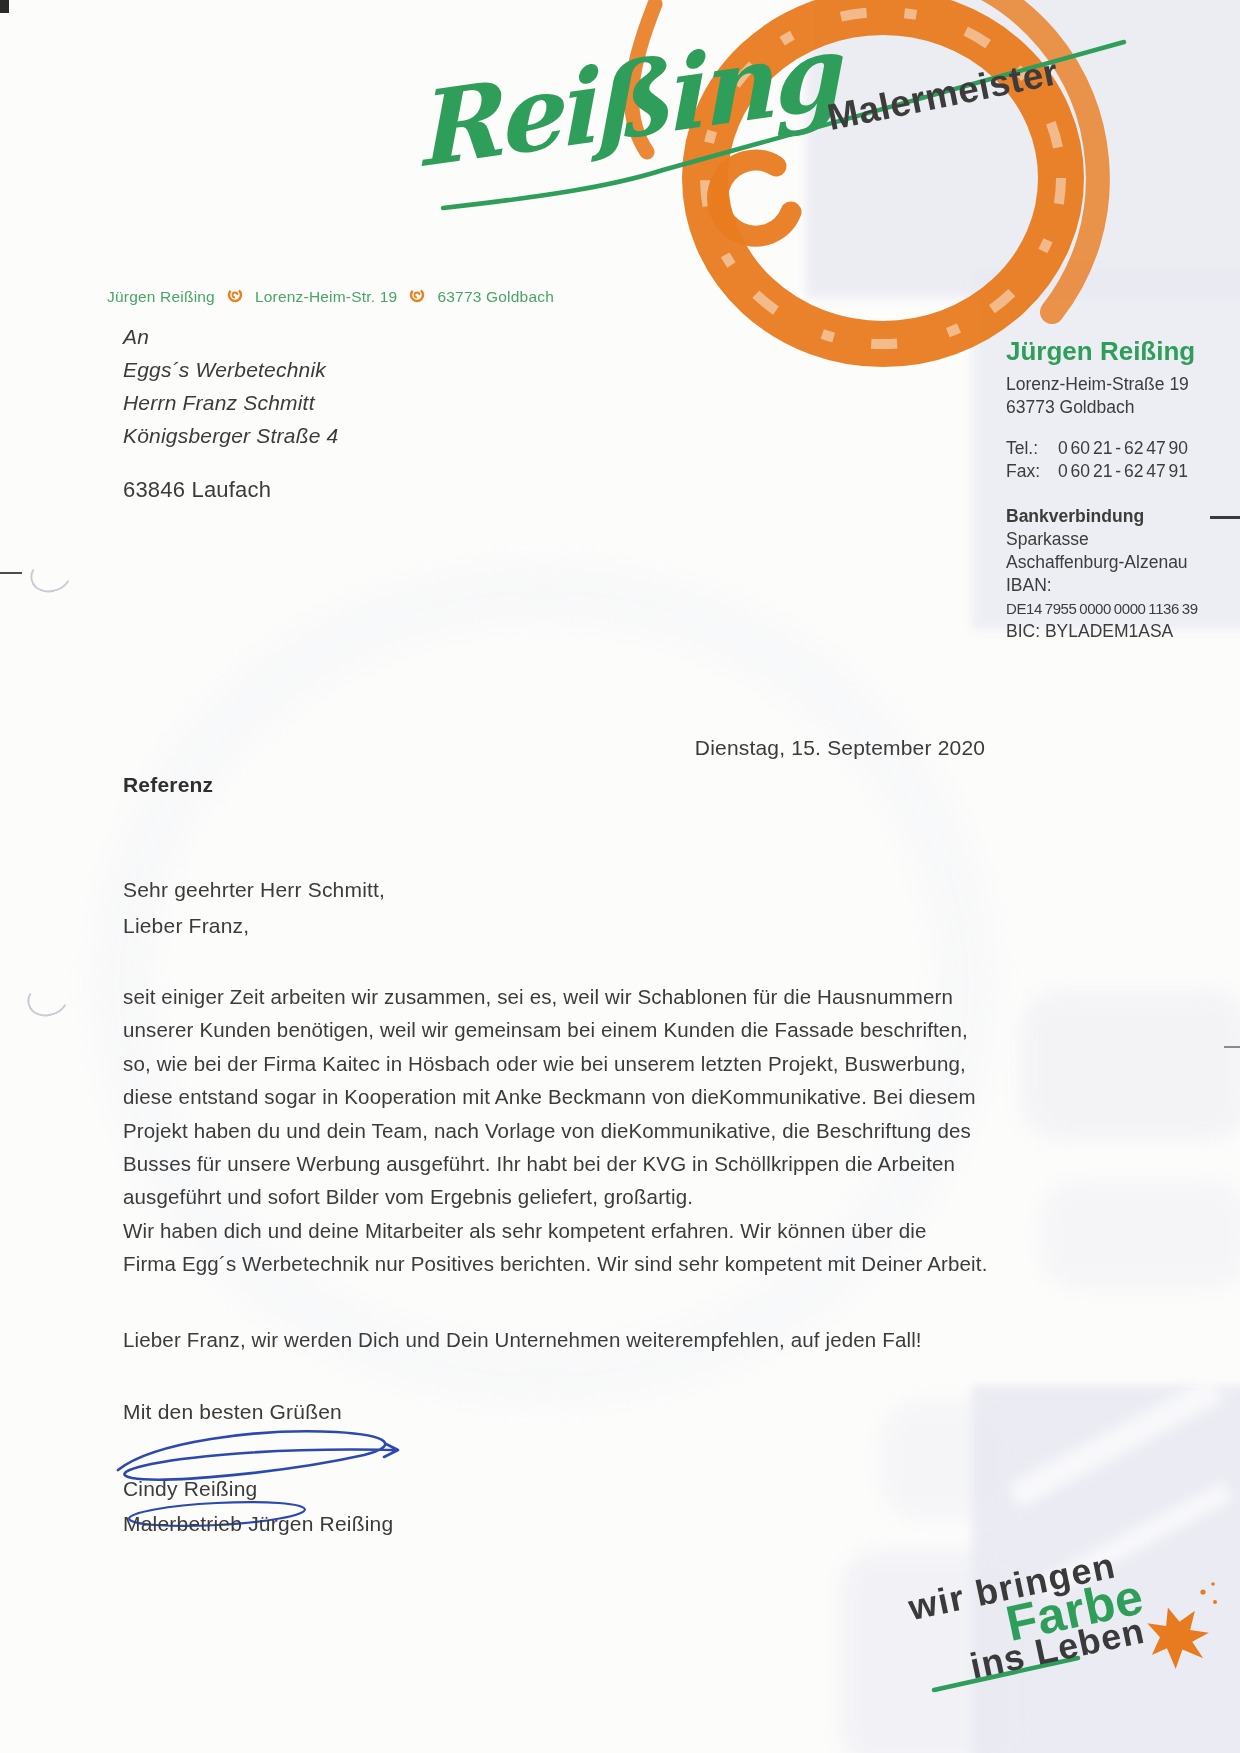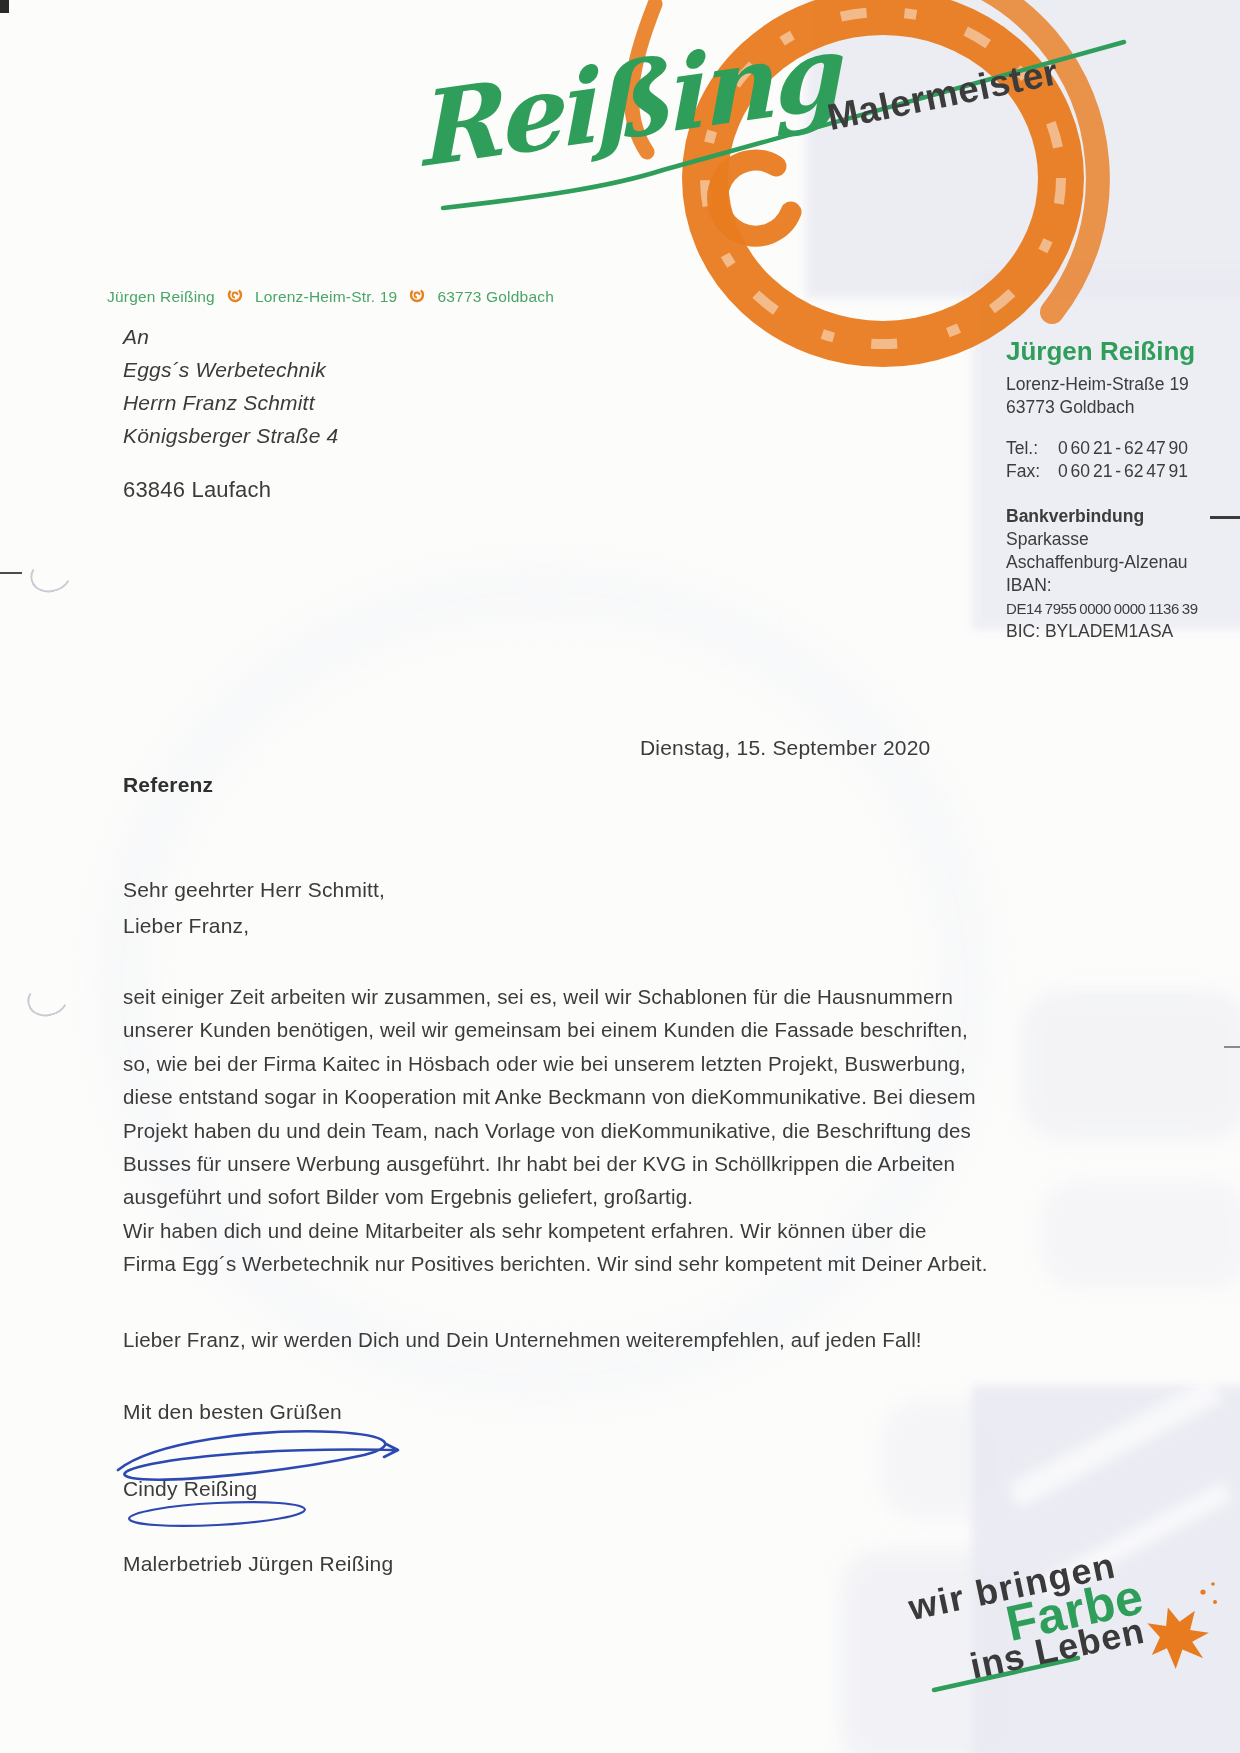--- a/index.html
+++ b/index.html
@@ -61,29 +61,29 @@
   .contact{position:absolute;left:1006px;top:336px;width:226px;font-size:17.5px;line-height:23px;color:#3c3c3c;}
   .contact .c-name{font-size:26px;font-weight:bold;color:var(--green,#2f9e5b);line-height:30px;margin-bottom:7px;white-space:nowrap;}
   .contact .row{display:flex;white-space:nowrap;}
   .contact .row .lbl{width:52px;flex:none;}
   .contact .row .val{word-spacing:-2px;}
   .contact .phones{margin-top:18px;}
   .contact .bank{margin-top:22px;}
   .contact .bold{font-weight:bold;}
   .contact .iban-val{font-size:15px;letter-spacing:-.4px;word-spacing:-1px;white-space:nowrap;}
   
-  .date{position:absolute;left:640px;top:736px;width:400px;text-align:left;font-size:21px;letter-spacing:.2px;white-space:nowrap;}
+  .date{position:absolute;left:640px;top:736px;width:400px;text-align:center;font-size:21px;letter-spacing:.2px;white-space:nowrap;}
   .subject{position:absolute;left:123px;top:773px;font-size:21px;font-weight:bold;color:#2f2f2f;letter-spacing:.2px;}
   .salutation{position:absolute;left:123px;top:872px;font-size:21px;line-height:35.5px;letter-spacing:.2px;}
   .body-text{position:absolute;left:123px;top:980px;width:900px;font-size:20.5px;line-height:33.4px;letter-spacing:.15px;}
   .para2{position:absolute;left:123px;top:1328px;font-size:20.5px;letter-spacing:.15px;white-space:nowrap;}
   .closing{position:absolute;left:123px;top:1400px;font-size:21px;letter-spacing:.2px;}
   .signature-svg{position:absolute;left:108px;top:1424px;}
   .signer{position:absolute;left:123px;top:1477px;font-size:21px;letter-spacing:.2px;}
-  .signer-company{position:absolute;left:123px;top:1512px;font-size:21px;letter-spacing:.2px;margin-top:40px;}
+  .signer-company{position:absolute;left:123px;top:1512px;font-size:21px;letter-spacing:.2px;}
   .sig-ellipse-svg{position:absolute;left:124px;top:1498px;}
   
   .tagline{position:absolute;left:905px;top:1588px;width:320px;transform:rotate(-12deg);transform-origin:left top;color:#3a3a3a;}
   .tagline .t1{font-size:36px;font-weight:bold;letter-spacing:1.5px;white-space:nowrap;}
   .tagline .t2{font-size:50px;font-weight:bold;color:var(--green,#2f9e5b);margin:-14px 0 0 92px;letter-spacing:.5px;white-space:nowrap;}
   .tagline .t3{font-size:36px;font-weight:bold;margin:-16px 0 0 48px;letter-spacing:1px;white-space:nowrap;}
   .tagline-line-svg{position:absolute;left:928px;top:1648px;}
   .splash-svg{position:absolute;left:1145px;top:1578px;}
 </style>
 </head>

